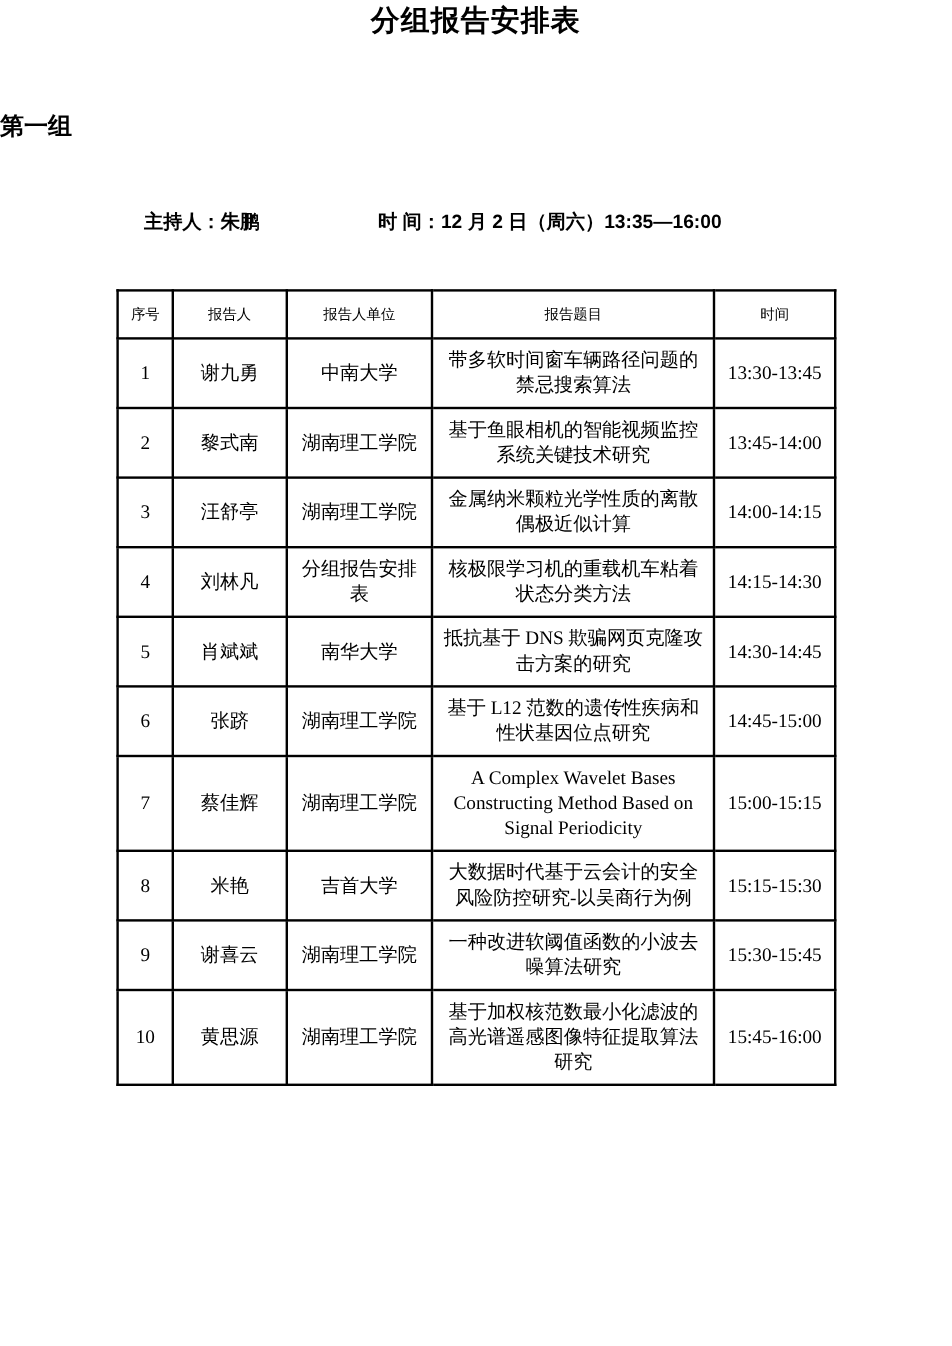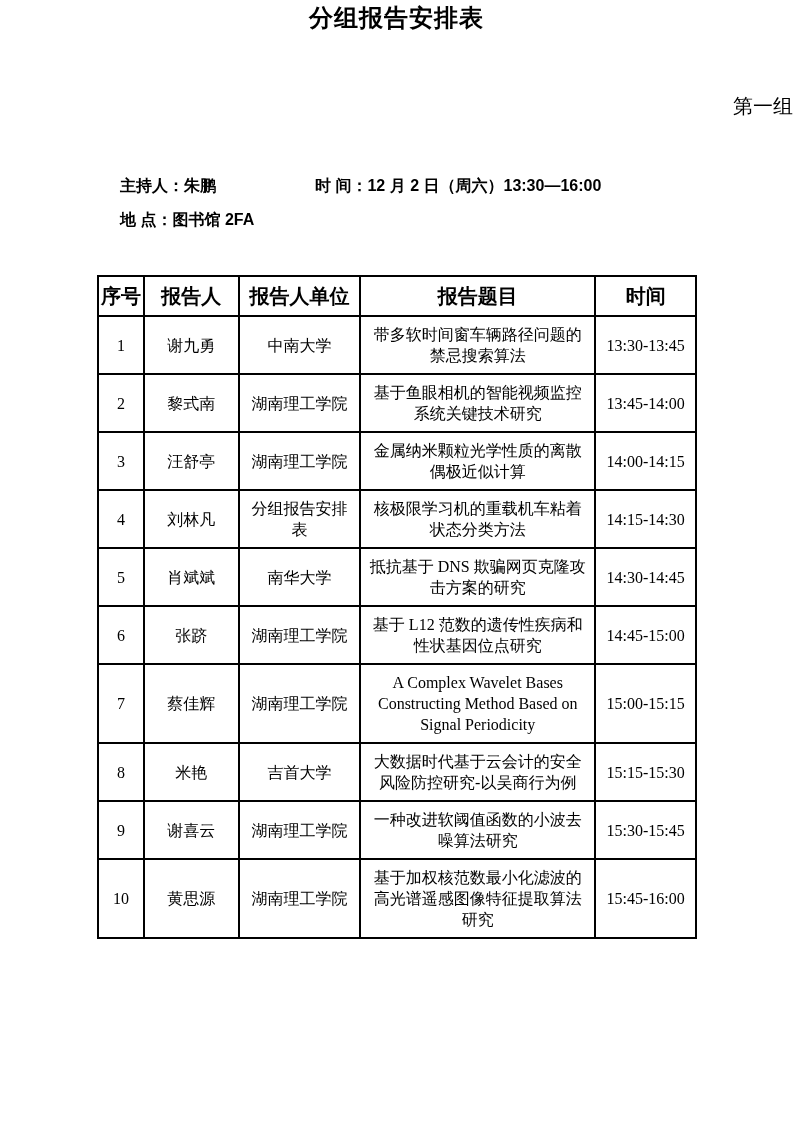--- a/index.html
+++ b/index.html
@@ -19,23 +19,23 @@
   }
   .doc-title {
     text-align: center;
     font-family: "Liberation Sans", "DejaVu Sans", sans-serif;
     font-weight: bold;
     font-size: 24px;
     letter-spacing: 1px;
     line-height: 36px;
   }
   .group-title {
-    text-align: right;
+    text-align: left;
     font-family: "Liberation Sans", "DejaVu Sans", sans-serif;
-    font-weight: normal;
+    font-weight: bold;
     font-size: 20px;
     line-height: 30px;
     margin-top: 55px;
   }
   .info {
     margin-top: 48px;
     margin-left: 120px;
     font-family: "Liberation Sans", "DejaVu Sans", sans-serif;
     font-weight: bold;
     font-size: 16px;
@@ -49,22 +49,22 @@
     border-collapse: collapse;
     table-layout: fixed;
   }
   .schedule th, .schedule td {
     border: 2px solid #000000;
     text-align: center;
     vertical-align: middle;
   }
   .schedule th {
     font-family: "Liberation Sans", "DejaVu Sans", sans-serif;
-    font-weight: bold;
-    font-size: 20px;
+    font-weight: normal;
+    font-size: 12px;
     line-height: 20px;
     padding: 9px 2px;
   }
   .schedule td {
     font-size: 16px;
     line-height: 21px;
     padding: 7px 5px;
   }
   .col-no          { width: 44px; }
   .col-speaker     { width: 90px; }
@@ -77,24 +77,21 @@
 <body>
 
 <div class="page">
 
   <h1 class="doc-title">分组报告安排表</h1>
 
   <h2 class="group-title">第一组</h2>
 
   <div class="info">
     <div class="info-line">
-      <span class="info-host"><span>主持人：</span><span>朱鹏</span></span><span class="info-time"><span>时 间：</span><span>12 月 2 日（周六）13:30—16:00</span></span>
-    </div>
-    <div class="info-line">
-      <span>地 点：</span><span>图书馆 2FA</span>
+      <span class="info-host"><span>主持人：</span><span>朱鹏</span></span><span class="info-time"><span>时 间：</span><span>12 月 2 日（周六）13:35—16:00</span></span>
     </div>
   </div>
 
   <table class="schedule">
     <thead>
       <tr>
         <th class="col-no">序号</th>
         <th class="col-speaker">报告人</th>
         <th class="col-affiliation">报告人单位</th>
         <th class="col-title">报告题目</th>

